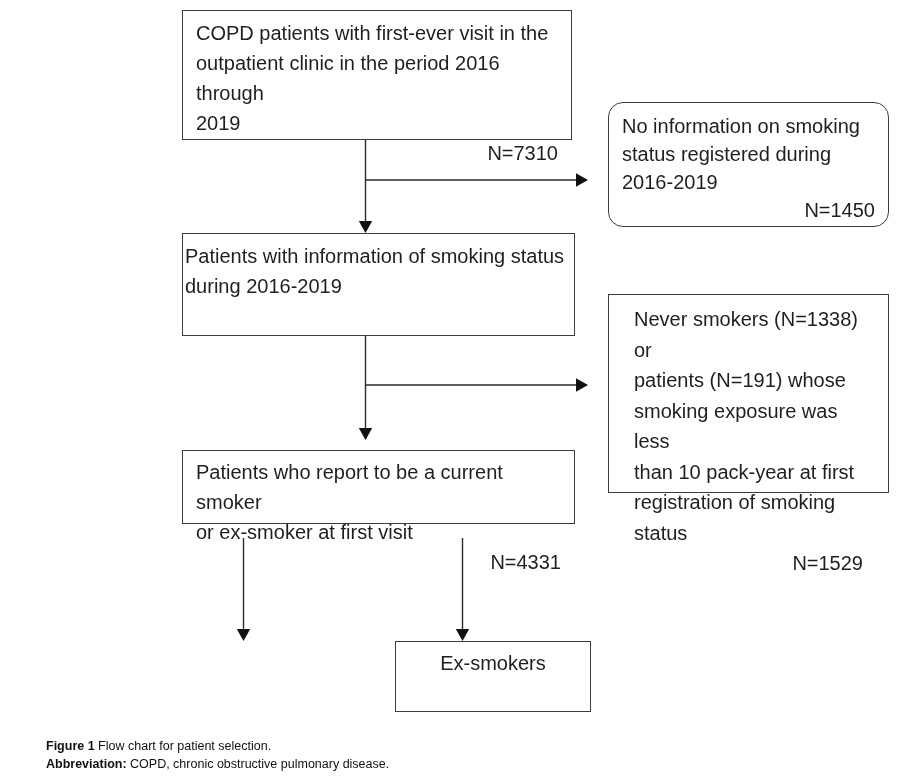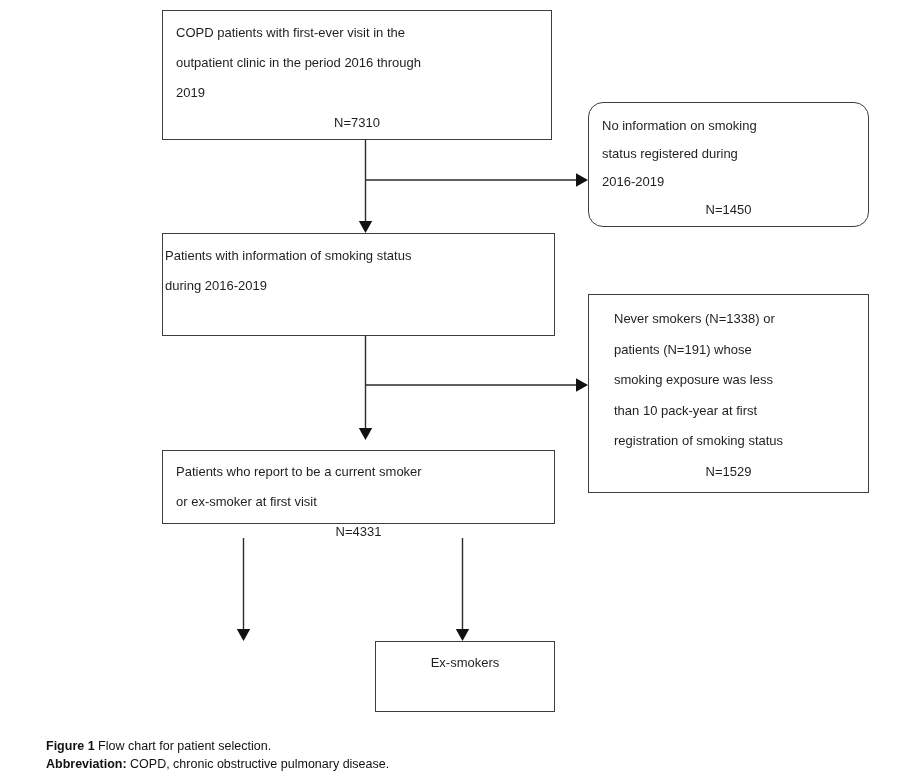--- a/index.html
+++ b/index.html
@@ -16,32 +16,33 @@
     position: absolute;
     left: 0; top: 0;
     width: 909px; height: 783px;
     pointer-events: none;
   }
   .node {
     position: absolute;
     box-sizing: border-box;
     border: 1.5px solid #3d3d3d;
     background: #ffffff;
-    font-size: 13px;
+    font-size: 20px;
+    margin-left: 20px;
   }
   .node .body { white-space: pre-line; }
-  .node .nval { text-align: center; }
+  .node .nval { text-align: right; }
 
   .box-copd        { left: 162px; top: 10px;  width: 390px; height: 130px; padding: 7px 13px; line-height: 30px; }
   .box-noinfo      { left: 588px; top: 102px; width: 281px; height: 125px; padding: 9px 13px; line-height: 28px; border-radius: 15px; }
   .box-smokinginfo { left: 162px; top: 233px; width: 393px; height: 103px; padding: 7px 2px; line-height: 30px; }
   .box-never       { left: 588px; top: 294px; width: 281px; height: 199px; padding: 9px 25px; line-height: 30.5px; }
   .box-currentorex { left: 162px; top: 450px; width: 393px; height: 74px;  padding: 6px 13px; line-height: 30px; }
   .box-current     { left: 162px; top: 641px; width: 170px; height: 71px;  padding-top: 6px; line-height: 30px; text-align: center; }
-  .box-ex          { left: 375px; top: 641px; width: 180px; height: 71px;  padding-top: 6px; line-height: 30px; text-align: center; }
+  .box-ex          { left: 375px; top: 641px; width: 196px; height: 71px;  padding-top: 6px; line-height: 30px; text-align: center; }
 
   .caption {
     position: absolute;
     left: 33px;
     top: 737px;
     font-size: 12.5px;
     line-height: 18px;
     color: #111111;
   }
   .caption .bold { font-weight: bold; margin-left: 13px; }

